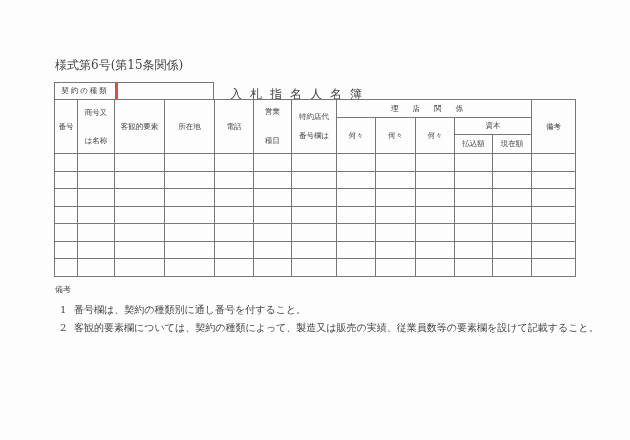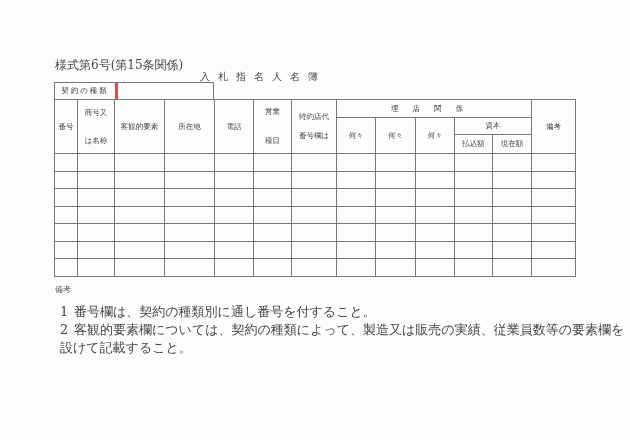--- a/index.html
+++ b/index.html
@@ -2,27 +2,27 @@
 <html><head>
 <meta charset="utf-8">
 <style>
   html, body { margin:0; padding:0; }
   body {
     width:630px; height:440px; background:#fdfdfd; position:relative; overflow:hidden;
     font-family: "DejaVu Serif", "Liberation Serif", serif; color:#333;
   }
   .abs { position:absolute; }
   .form-no { left:55px; top:57px; font-size:12px; color:#444; }
-  .title { left:200px; top:70px; width:200px; text-align:left; font-size:10px; letter-spacing:8px; color:#444; }
+  .title { left:200px; top:86px; width:200px; text-align:center; font-size:12px; letter-spacing:8px; color:#444; }
   .kind-box { left:54px; top:82px; width:160px; height:17px; border:1px solid #777; border-bottom:none; box-sizing:border-box; }
   .kind-label { position:absolute; left:0; top:0; width:60px; height:16px; border-right:3px solid #ef4444; font-size:7.5px; line-height:16px; text-align:center; letter-spacing:2px; }
   table.grid { position:absolute; left:54px; top:99px; border-collapse:collapse; table-layout:fixed; }
   table.grid td { border:1px solid #777; padding:0; font-size:7.5px; text-align:center; vertical-align:middle; color:#444; }
   .notes-title { left:55px; top:284px; font-size:8px; color:#444; }
-  .note { left:60px; font-size:13px; color:#444; }
+  .note { left:60px; font-size:10px; color:#444; }
   .note span.num { display:inline-block; width:14px; }
 </style>
 </head>
 <body>
 
 <div class="abs form-no">様式第6号(第15条関係)</div>
 <div class="abs title">入札指名人名簿</div>
 
 <div class="abs kind-box">
   <div class="kind-label">契約の種類</div>

